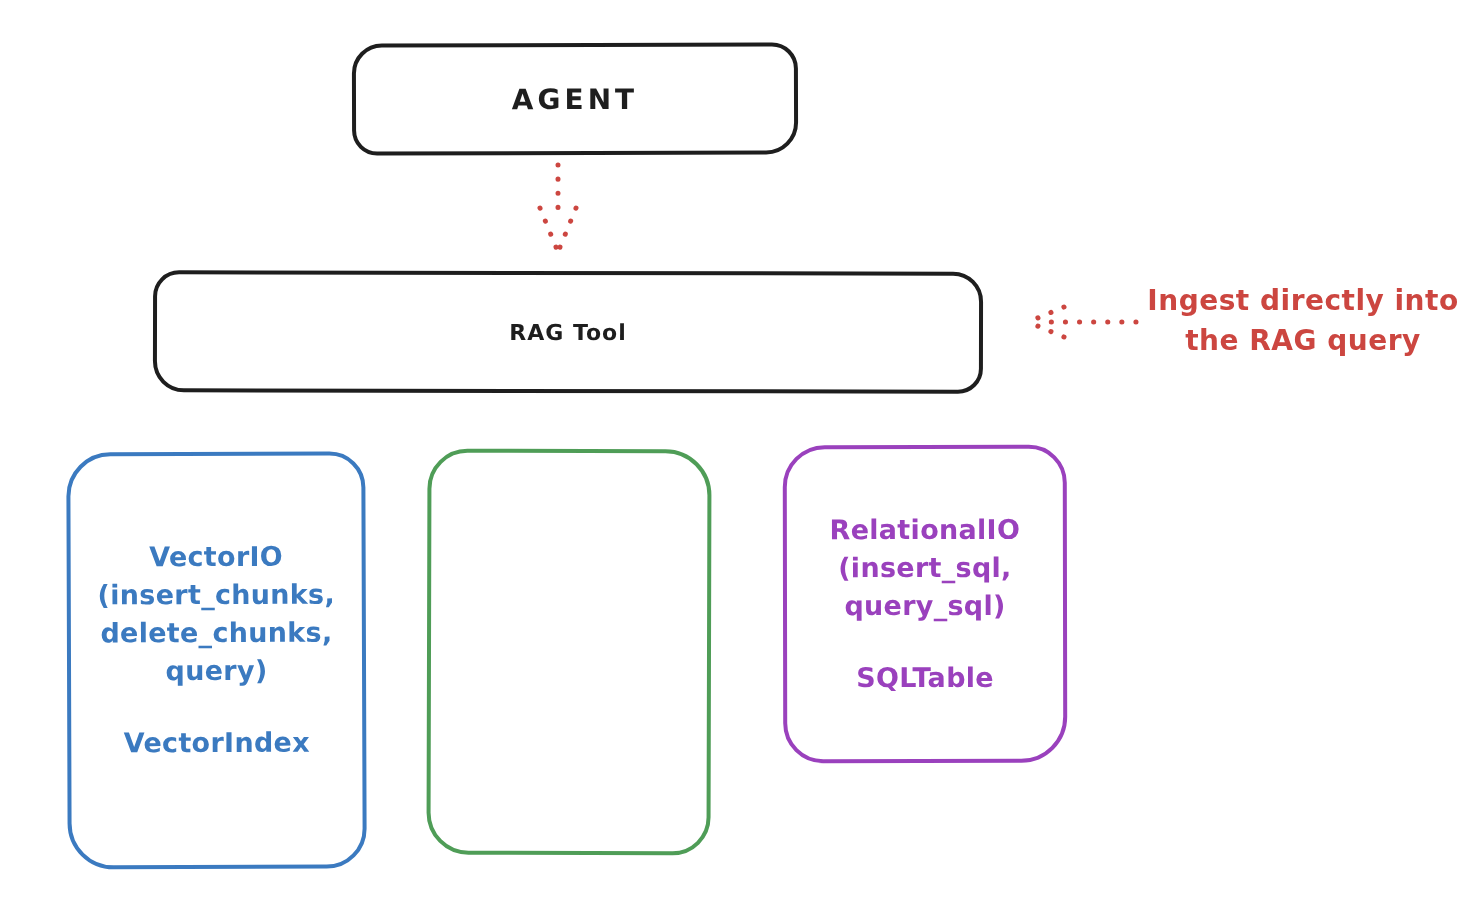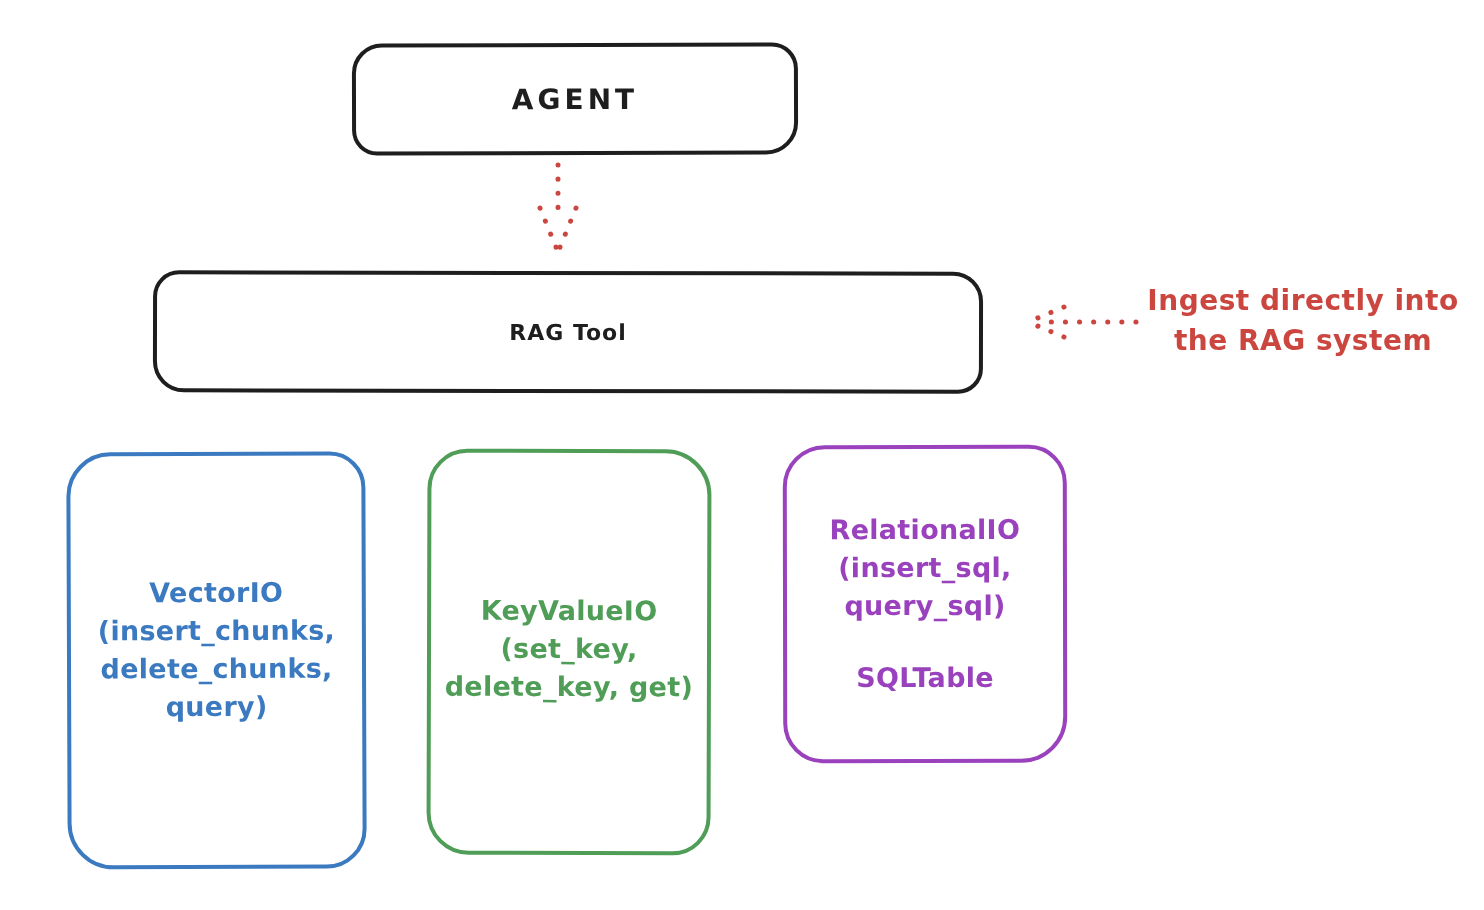--- a/index.html
+++ b/index.html
@@ -145,33 +145,31 @@
     <span class="node-label">RAG Tool</span>
   </div>
 
   <svg class="arrow-svg" style="left:1010px; top:300px;" width="132" height="44" viewBox="0 0 132 44">
     <path class="arrow-stroke" d="M126 22 L36 22"></path>
     <path class="arrow-stroke" d="M54 7 L18 22"></path>
     <path class="arrow-stroke" d="M54 37 L18 22"></path>
   </svg>
 
   <div class="annotation">Ingest directly into
-the RAG system</div>
+the RAG query</div>
 
   <div class="backend-box backend-vector">
     <div class="backend-main">VectorIO
 (insert_chunks,
 delete_chunks,
 query)</div>
+    <div class="backend-index">VectorIndex</div>
   </div>
 
   <div class="backend-box backend-keyvalue">
-    <div class="backend-main">KeyValueIO
-(set_key,
-delete_key, get)</div>
   </div>
 
   <div class="backend-box backend-relational">
     <div class="backend-main">RelationalIO
 (insert_sql,
 query_sql)</div>
     <div class="backend-index">SQLTable</div>
   </div>
 
 </div>

